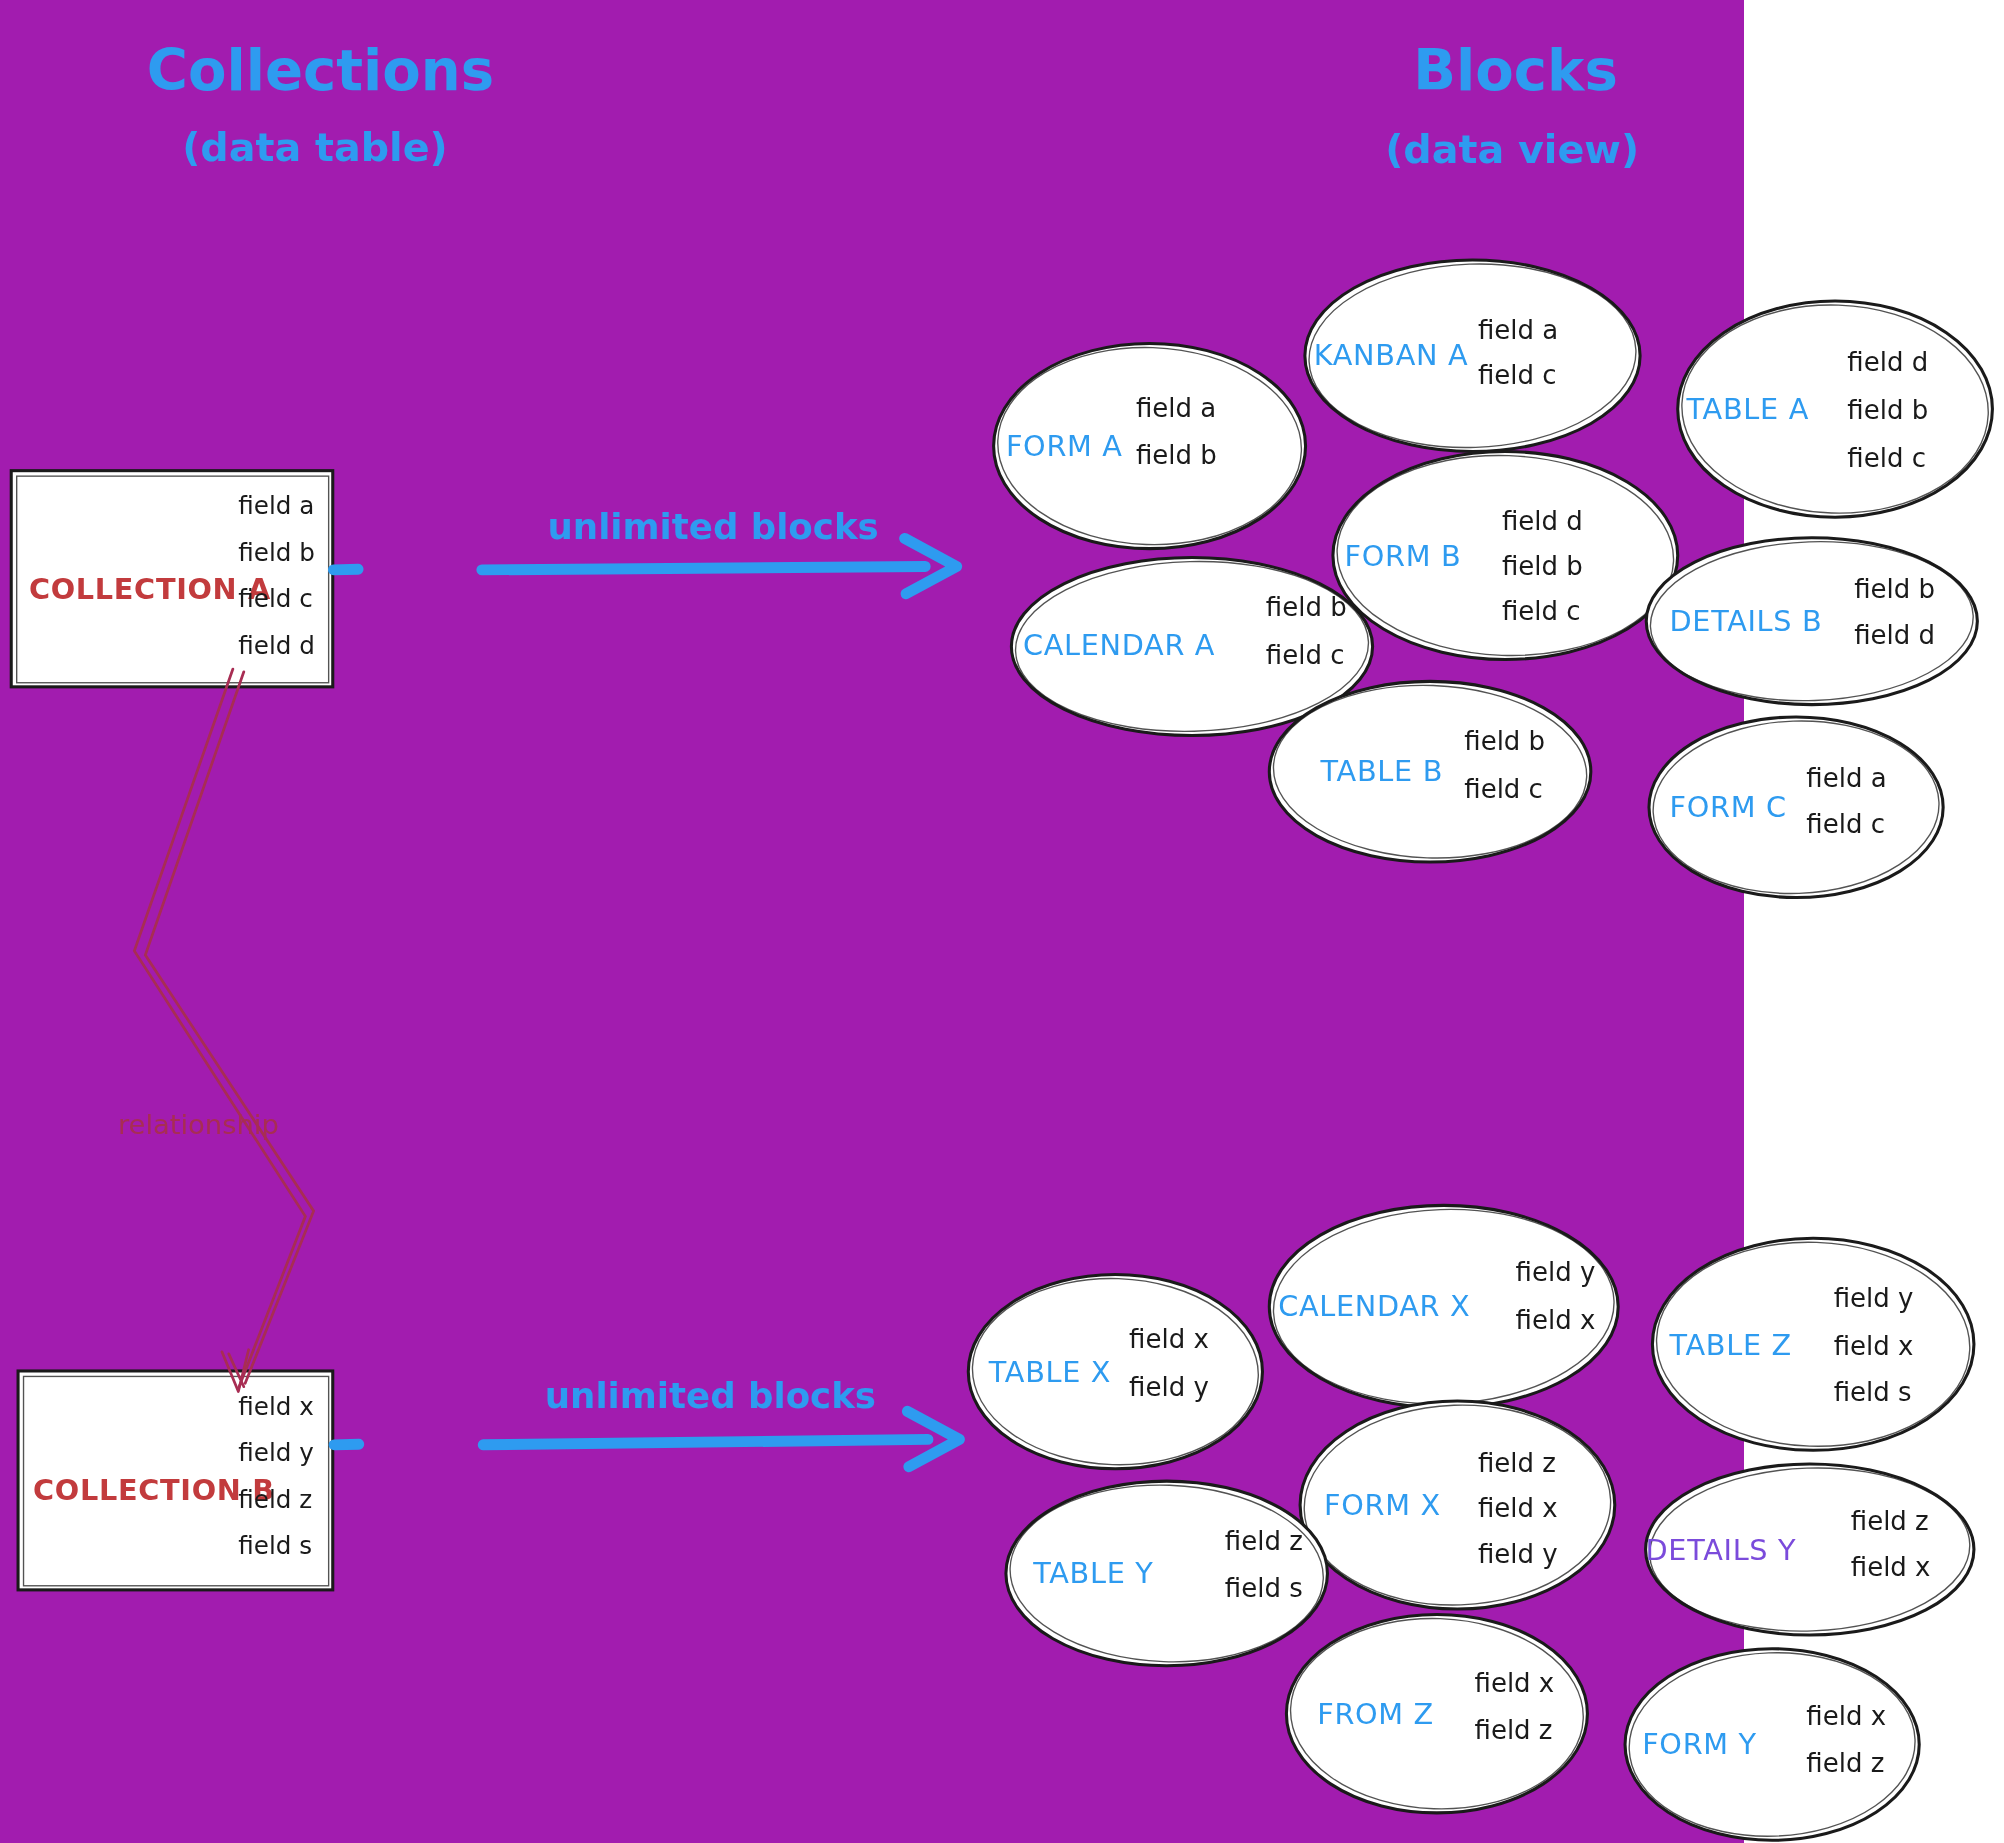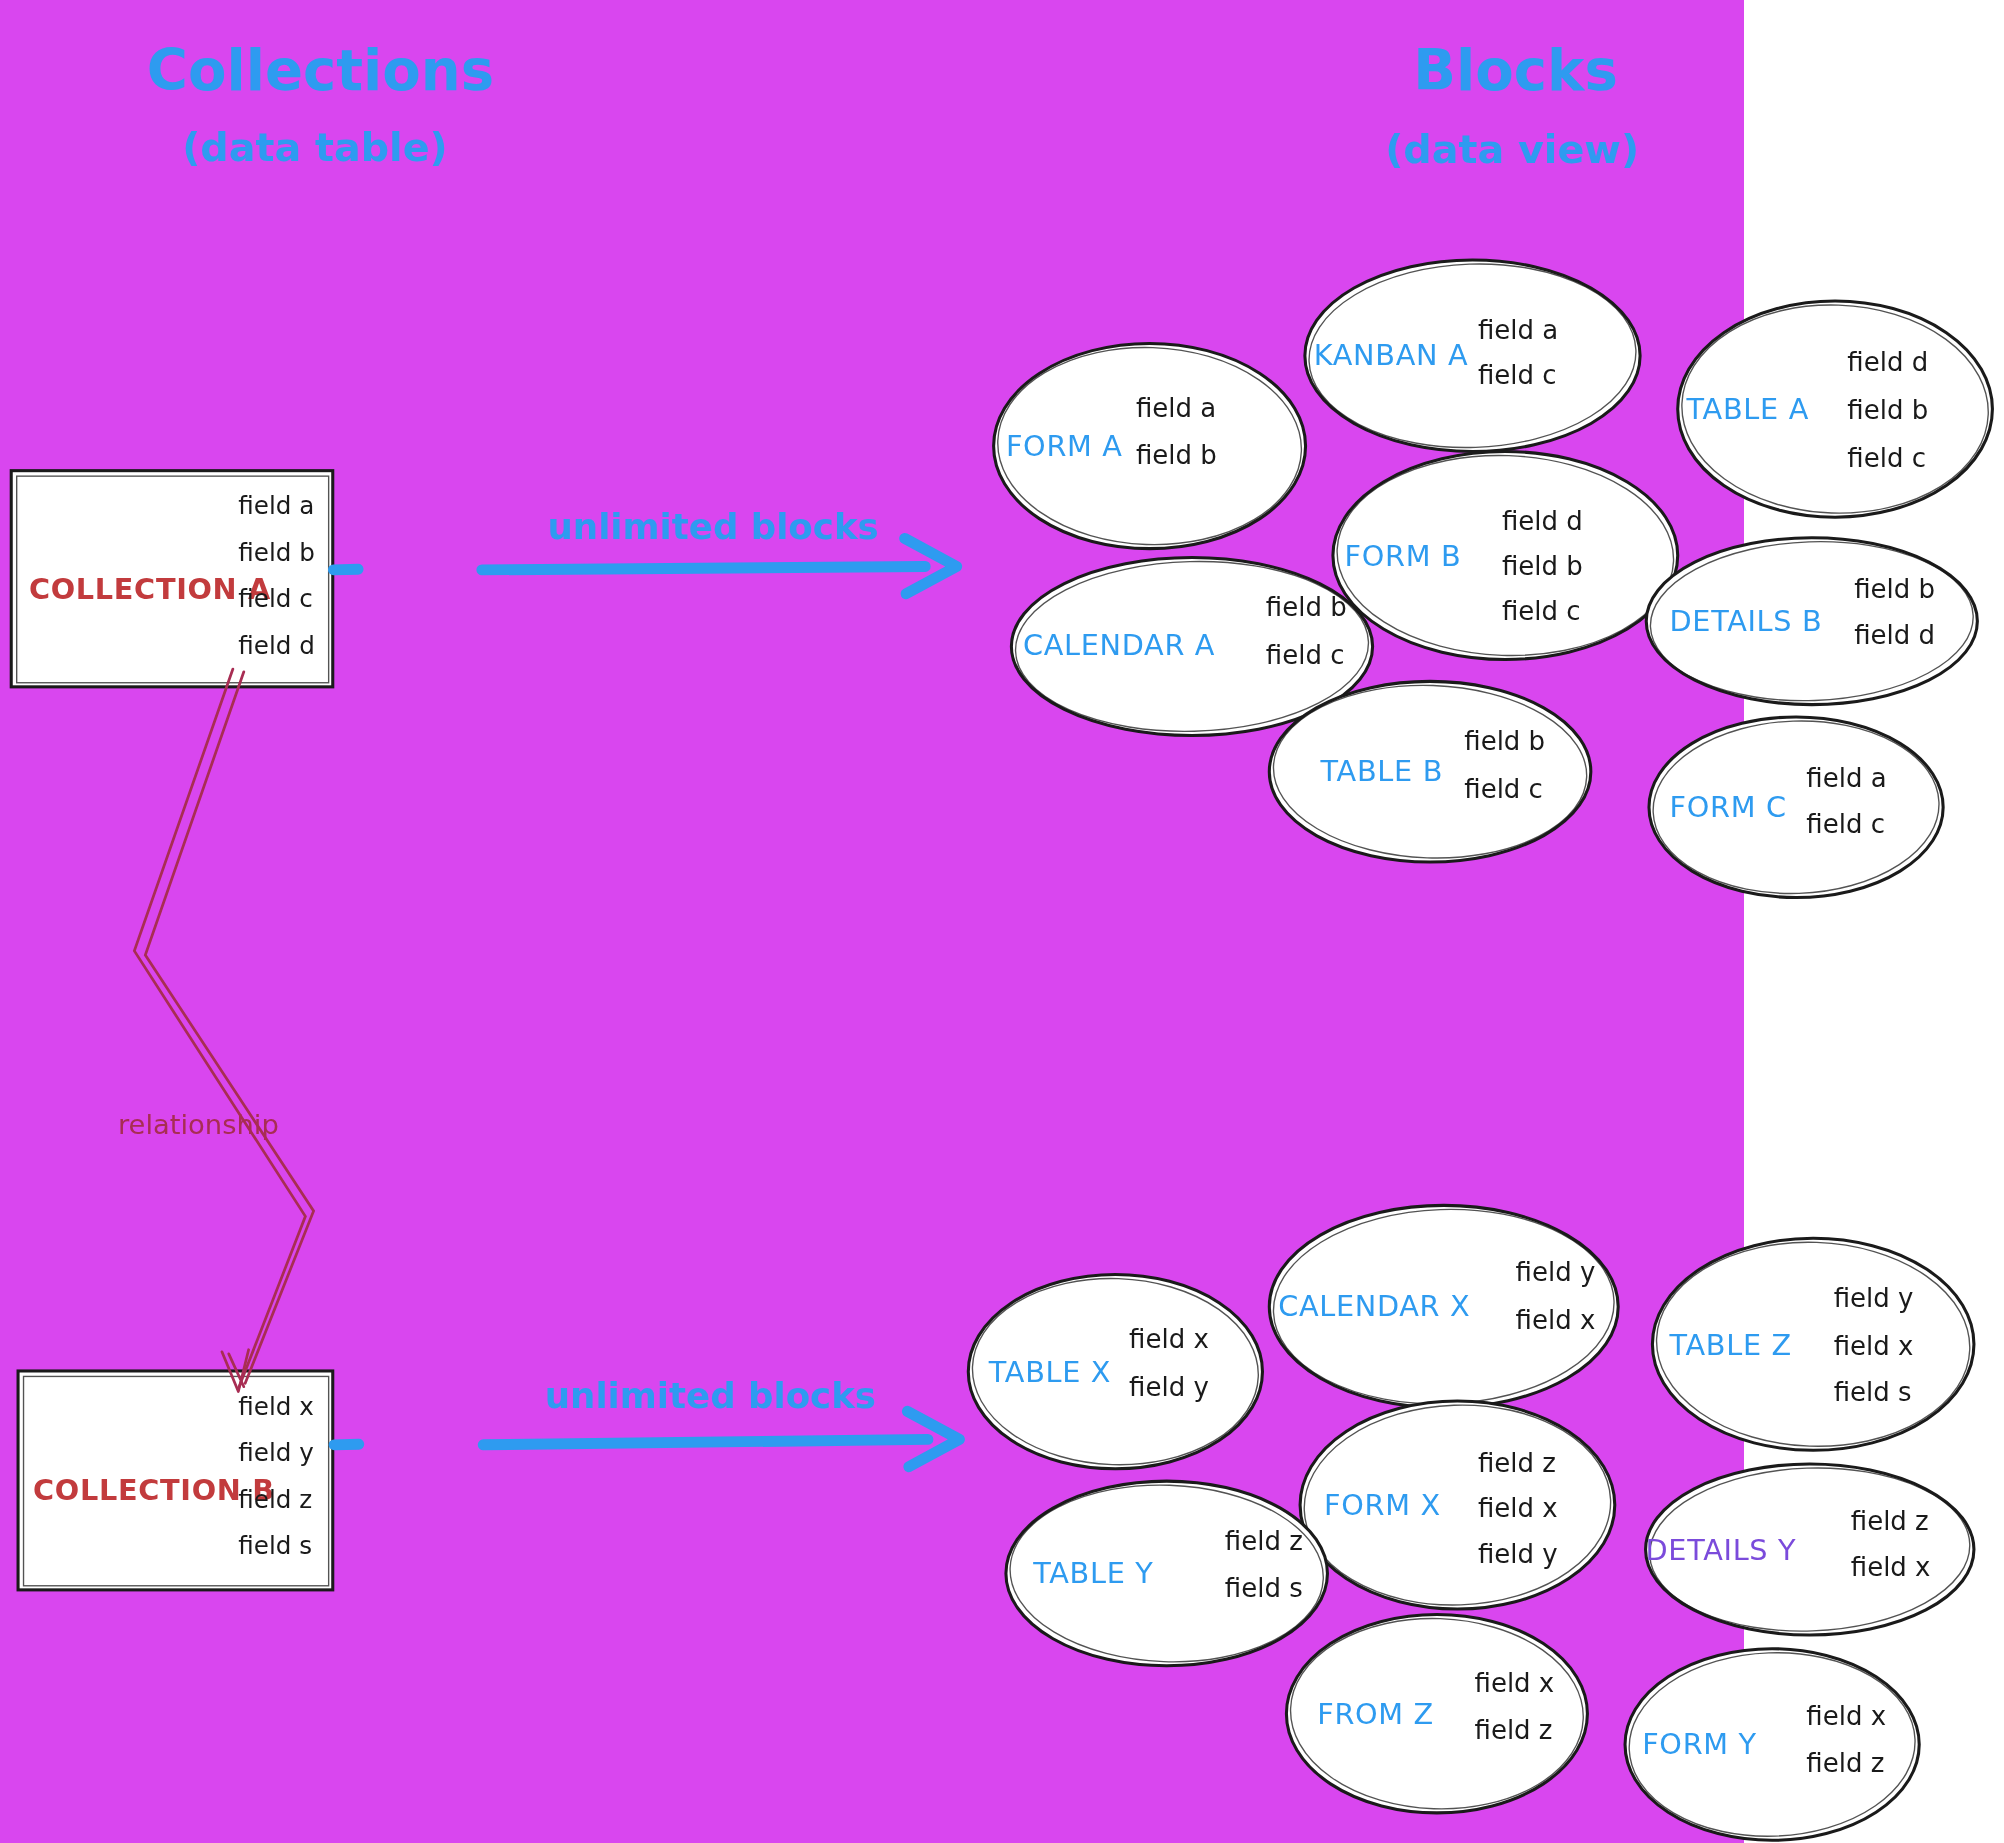--- a/index.html
+++ b/index.html
@@ -1,19 +1,19 @@
 <!DOCTYPE html>
 <html style="--blue: #2E9BF0; --red: #C23B3D; --crimson: #A82D53; --purple: #7B4BDB; --ink: #1A1A1A;font-size:11px"><head>
 <meta charset="utf-8">
 <style>
   :root{
     --blue:#2E9BF0; --red:#C23B3D; --crimson:#A82D53; --purple:#7B4BDB; --ink:#1A1A1A;
   }
   html,body{margin:0;padding:0;background:#ffffff;}
-  .canvas{width:1744px;height:1843px;position:relative;background:#d946ef;}
+  .canvas{width:1744px;height:1843px;position:relative;background:#a21caf;}
   svg text{font-family:"DejaVu Sans","Liberation Sans",sans-serif;}
   .title{font-size:82px;font-weight:bold;fill:var(--blue);text-anchor:middle;}
   .subtitle{font-size:58px;font-weight:bold;fill:var(--blue);text-anchor:middle;}
   .arrow-label{font-size:52px;font-weight:bold;fill:var(--blue);text-anchor:middle;}
   .rel-label{font-size:40px;fill:var(--crimson);}
   .col-name{font-size:42px;font-weight:bold;fill:var(--red);letter-spacing:1px;}
   .col-field{font-size:36px;fill:var(--ink);}
   .blk-label{font-size:42px;fill:var(--blue);letter-spacing:1px;}
   .blk-label-purple{font-size:42px;fill:var(--purple);letter-spacing:1px;}
   .fld{font-size:38px;fill:var(--ink);}

